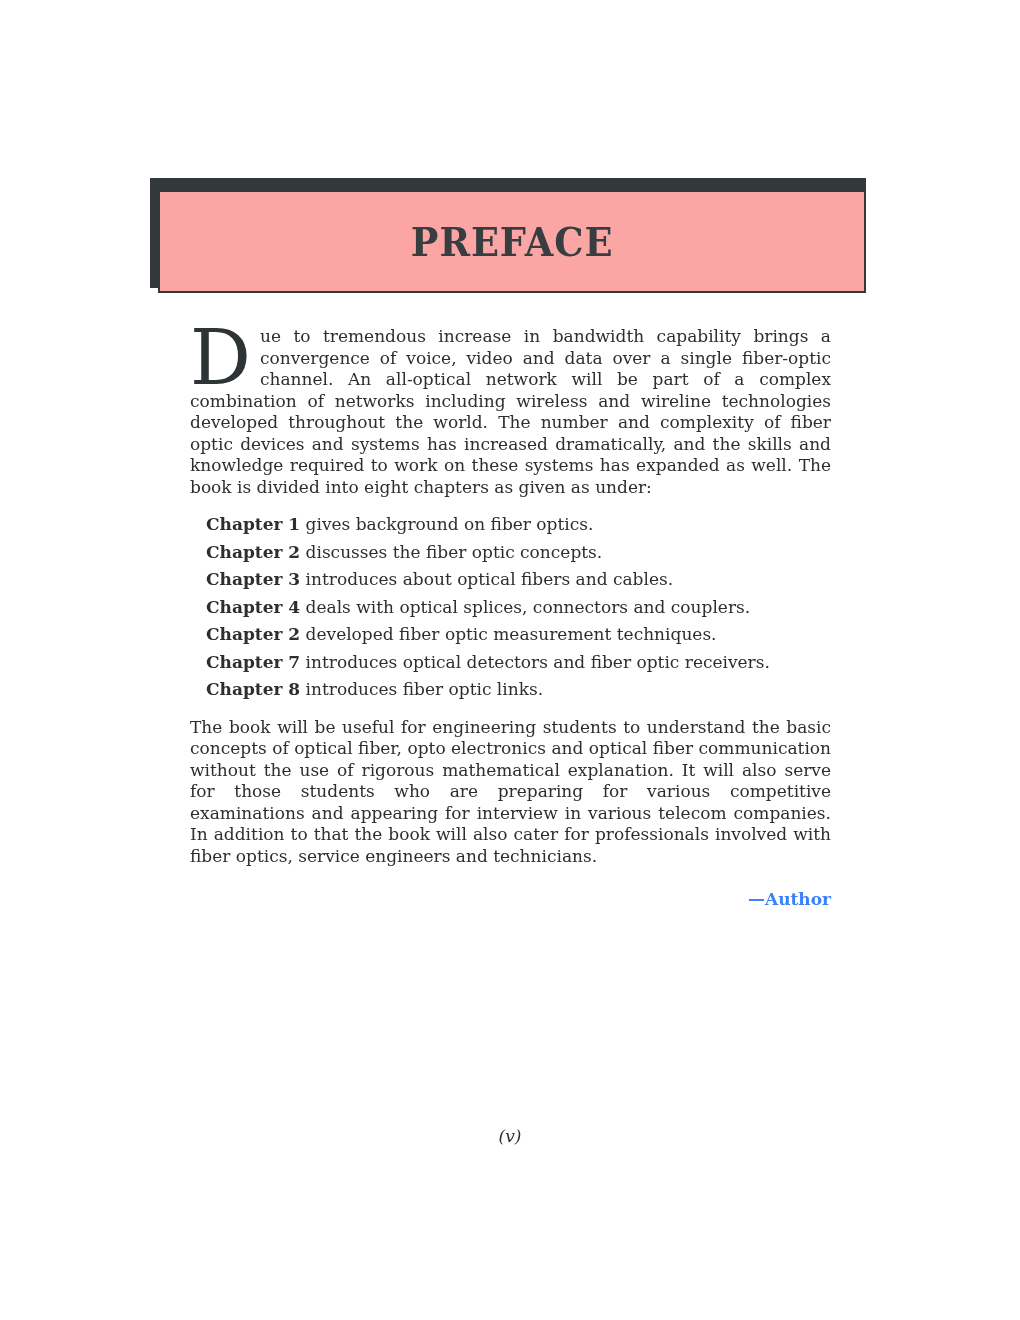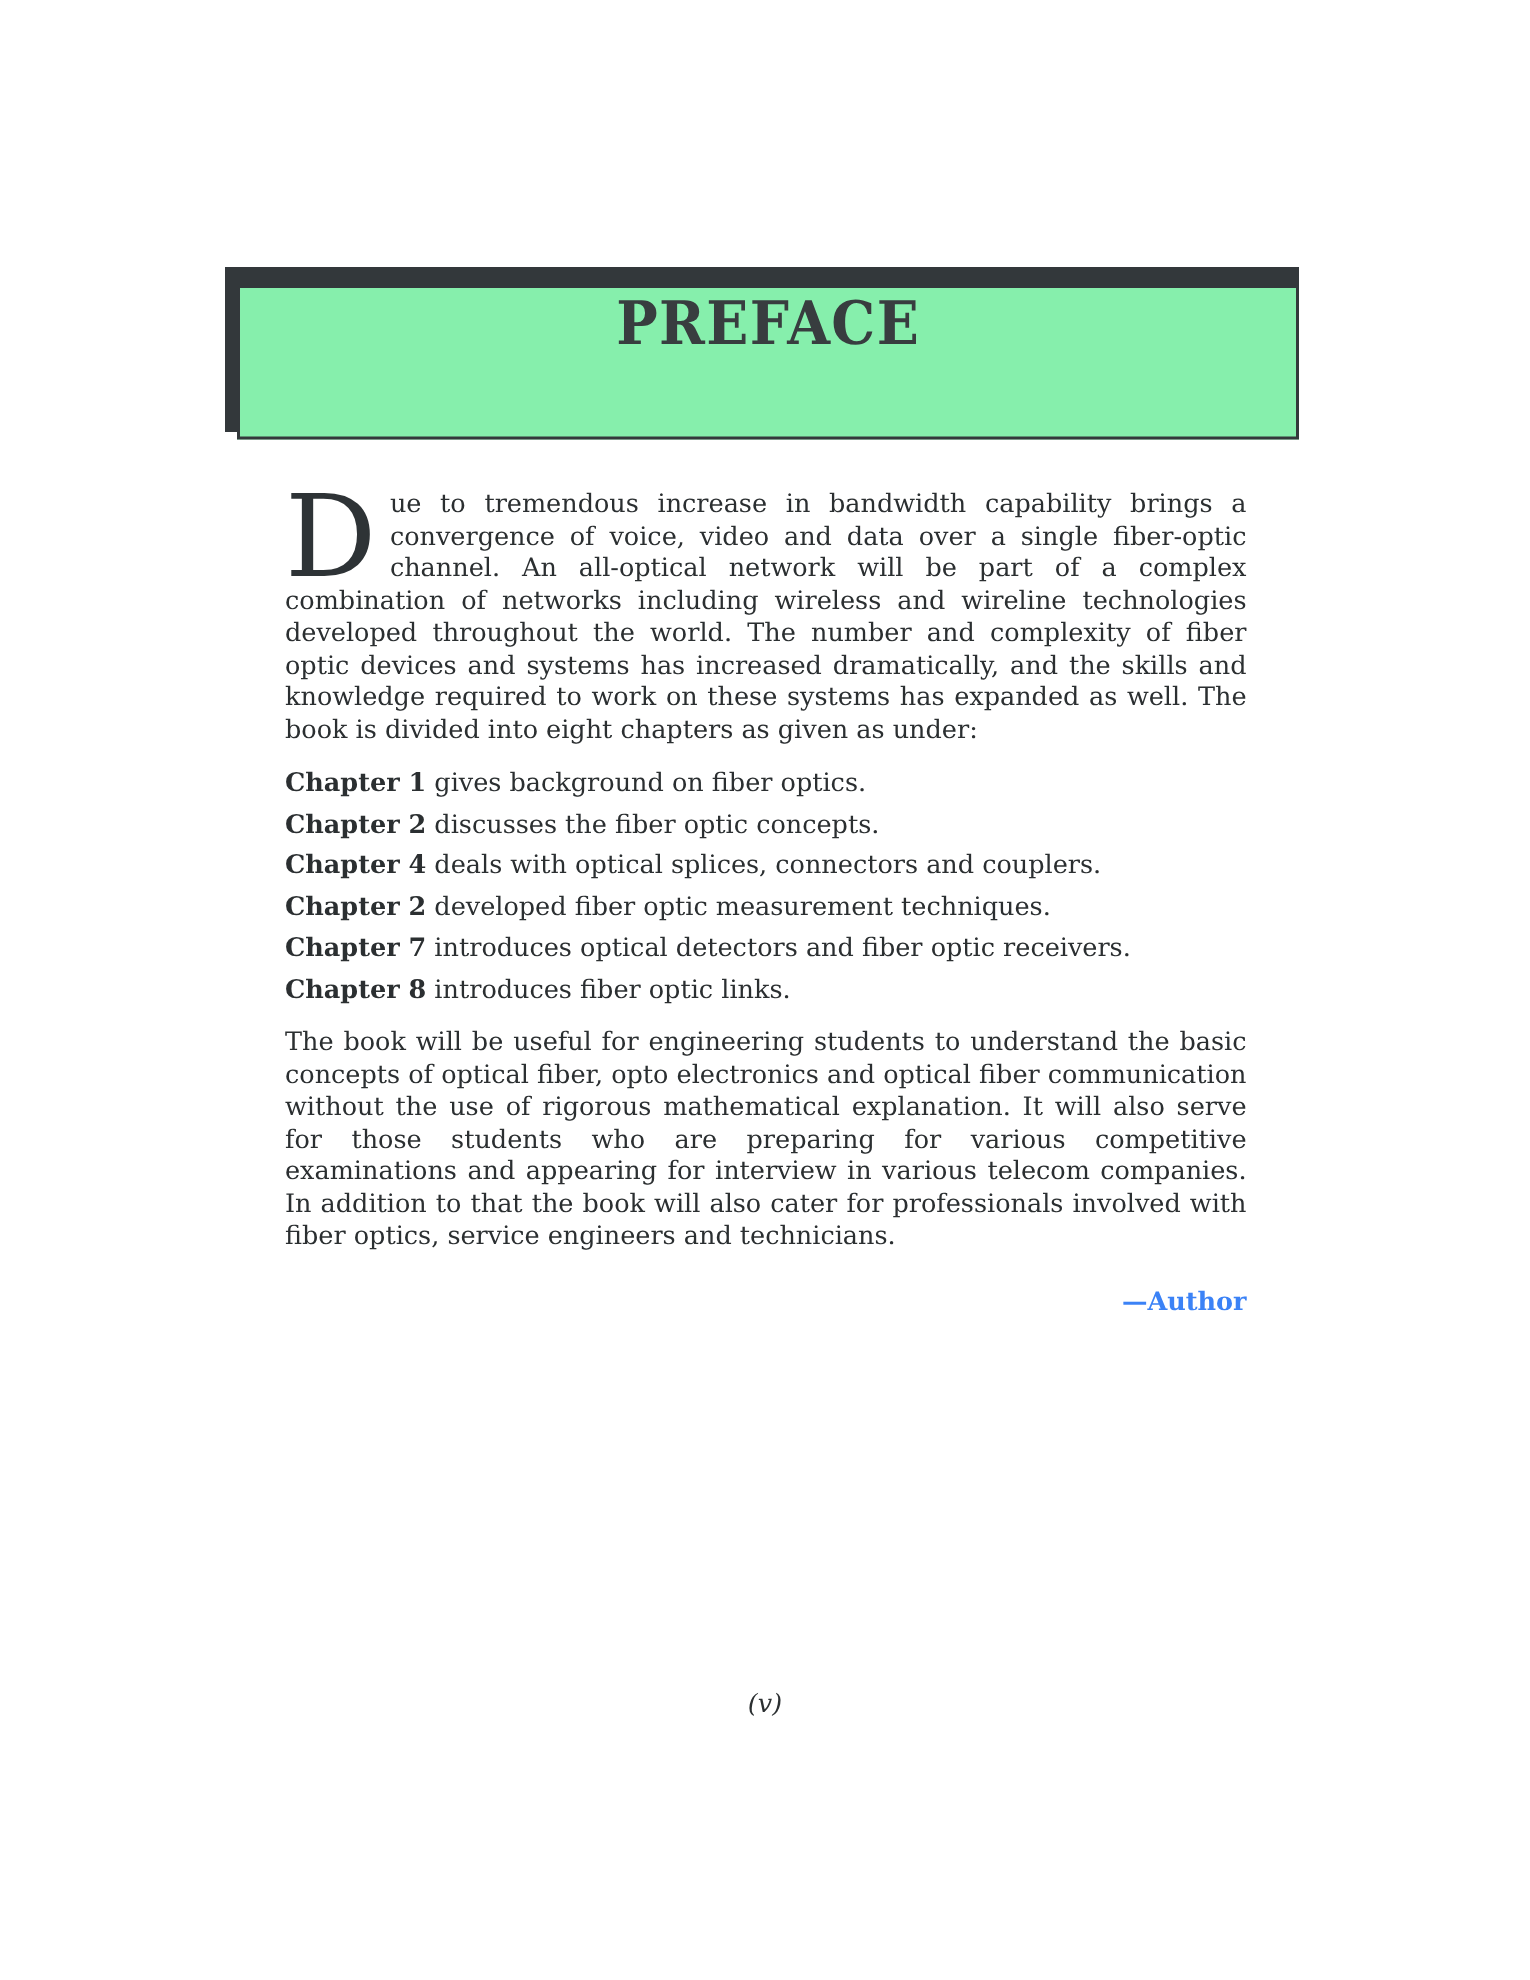--- a/index.html
+++ b/index.html
@@ -31,23 +31,24 @@
     width: 716px;
     height: 110px;
     background: #33383b;
   }
   .title-box {
     position: absolute;
     left: 8px;
     top: 12px;
     width: 708px;
     height: 103px;
-    background: #86efac;
+    background: #fca5a5;
     border: 2px solid #33383b;
     display: flex;
+    align-items: center;
     justify-content: center;
     box-sizing: border-box;
   }
   .title-text {
     font-family: "DejaVu Serif", serif;
     font-weight: bold;
     font-size: 40px;
     letter-spacing: 1px;
     color: #383d3f;
     transform: scaleX(0.92);
@@ -68,21 +69,21 @@
   }
   .dropcap {
     float: left;
     font-family: "DejaVu Serif", serif;
     font-size: 76px;
     line-height: 60px;
     padding: 2px 9px 0 0;
     color: #2e3336;
   }
   .chapter-list {
-    margin: 0;
+    margin: 16px;
     padding: 0;
     list-style: none;
   }
   .chapter {
     margin: 0 0 6px 0;
   }
   .chapter .ch-label {
     font-weight: bold;
   }
   .closing {
@@ -118,20 +119,21 @@
   </div>
 </div>
 
 <div class="content">
 
   <p class="intro"><span class="dropcap">D</span><span>ue to tremendous increase in bandwidth capability brings a convergence of voice, video and data over a single fiber-optic channel. An all-optical network will be part of a complex combination of networks including wireless and wireline technologies developed throughout the world. The number and complexity of fiber optic devices and systems has increased dramatically, and the skills and knowledge required to work on these systems has expanded as well. The book is divided into eight chapters as given as under:</span></p>
 
   <ul class="chapter-list">
     <li class="chapter"><span class="ch-label">Chapter 1</span> <span>gives background on fiber optics.</span></li>
     <li class="chapter"><span class="ch-label">Chapter 2</span> <span>discusses the fiber optic concepts.</span></li>
+    <li class="chapter"><span class="ch-label">Chapter 3</span> <span>introduces about optical fibers and cables.</span></li>
     <li class="chapter"><span class="ch-label">Chapter 4</span> <span>deals with optical splices, connectors and couplers.</span></li>
     <li class="chapter"><span class="ch-label">Chapter 2</span> <span>developed fiber optic measurement techniques.</span></li>
     <li class="chapter"><span class="ch-label">Chapter 7</span> <span>introduces optical detectors and fiber optic receivers.</span></li>
     <li class="chapter"><span class="ch-label">Chapter 8</span> <span>introduces fiber optic links.</span></li>
   </ul>
 
   <p class="closing">The book will be useful for engineering students to understand the basic concepts of optical fiber, opto electronics and optical fiber communication without the use of rigorous mathematical explanation. It will also serve for those students who are preparing for various competitive examinations and appearing for interview in various telecom companies. In addition to that the book will also cater for professionals involved with fiber optics, service engineers and technicians.</p>
 
   <p class="author">—Author</p>
 

